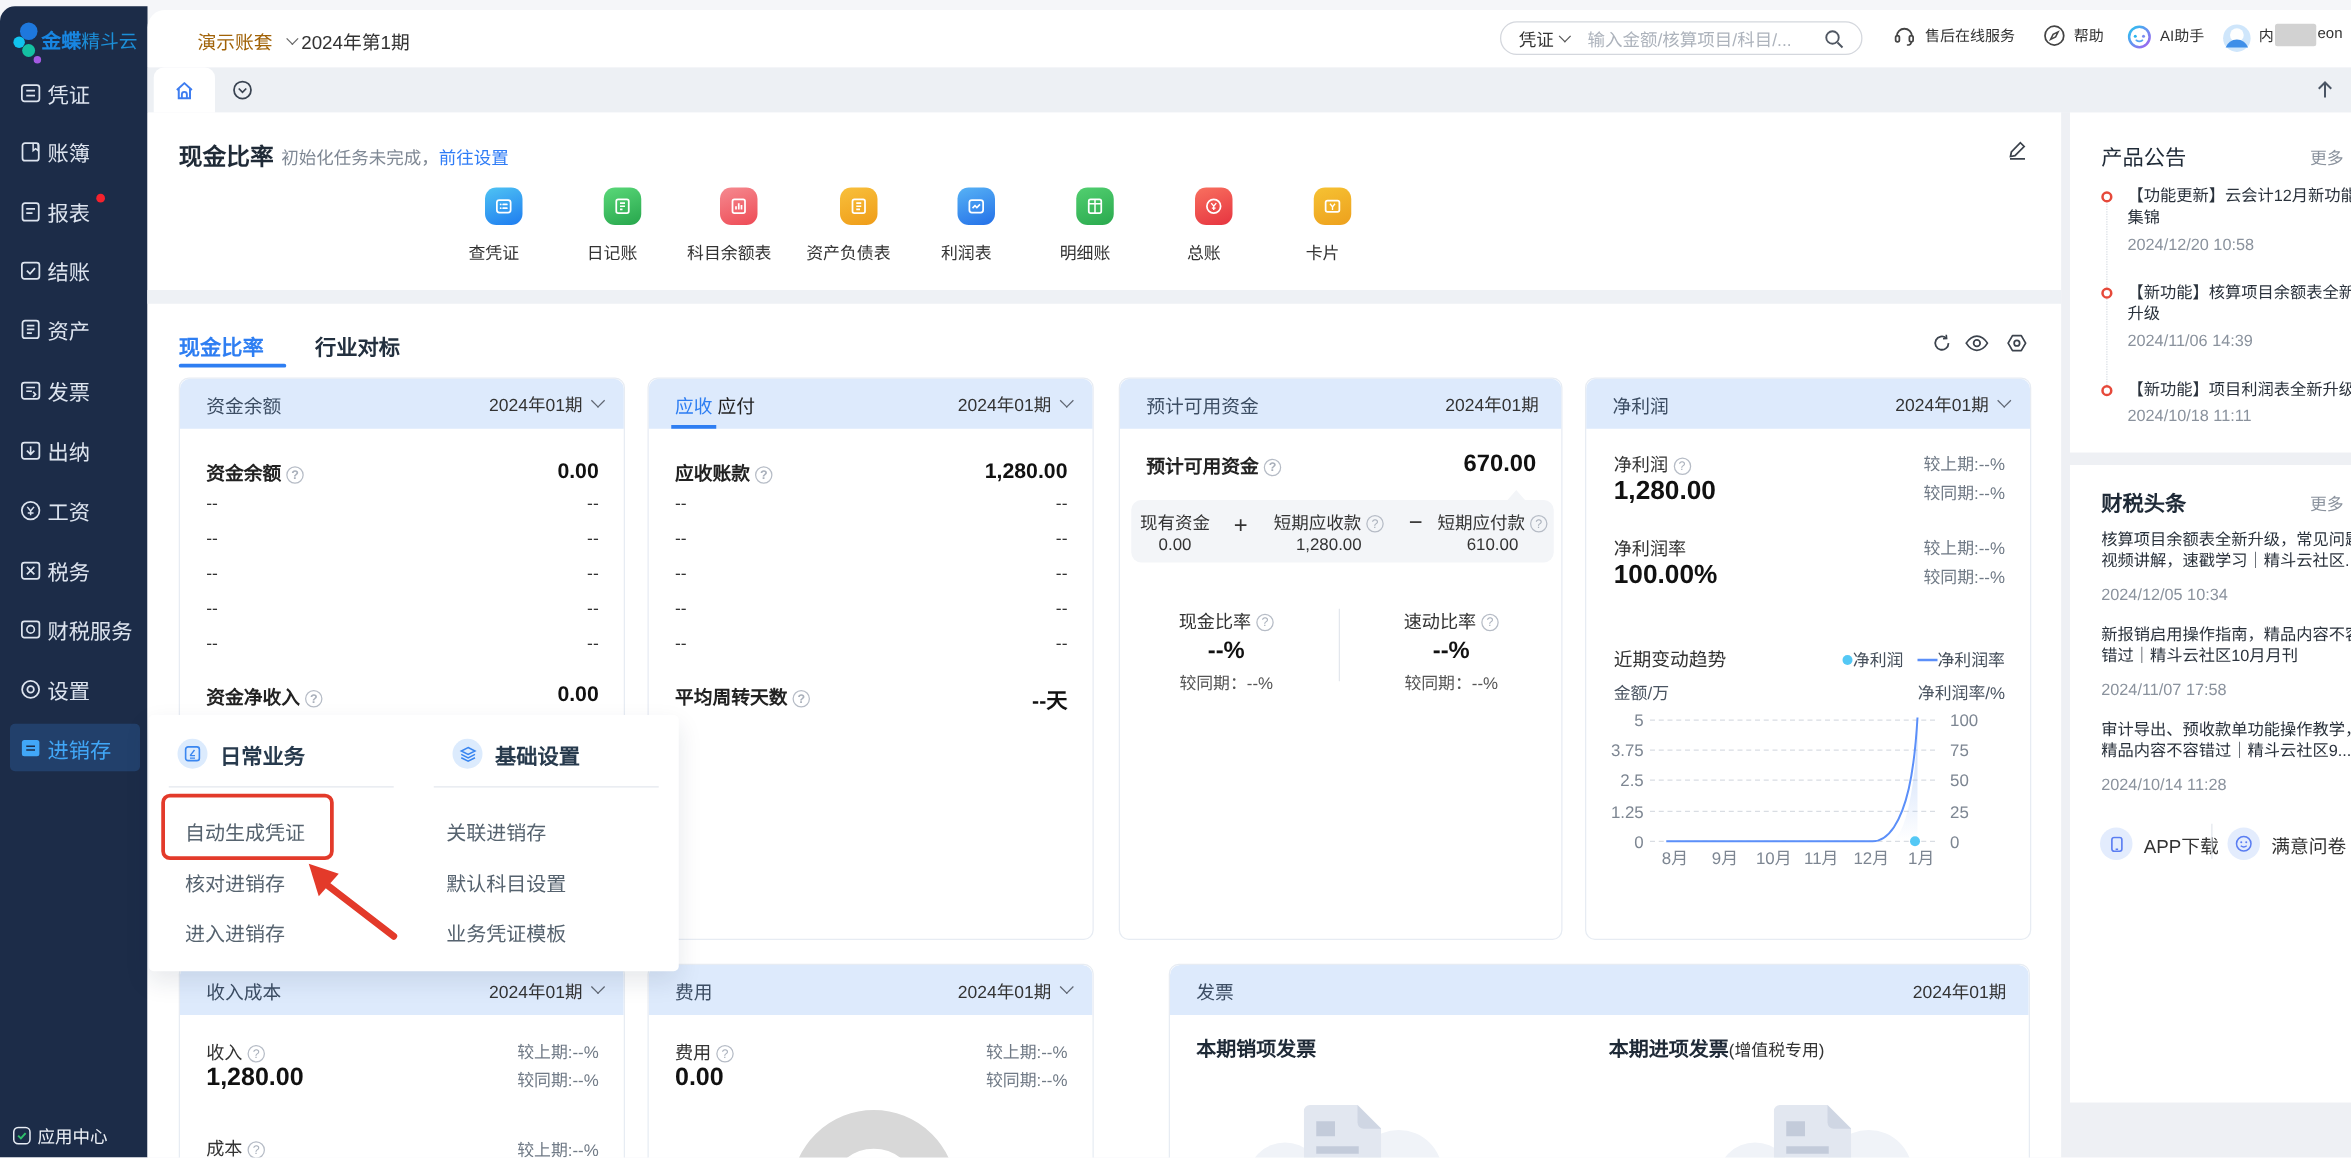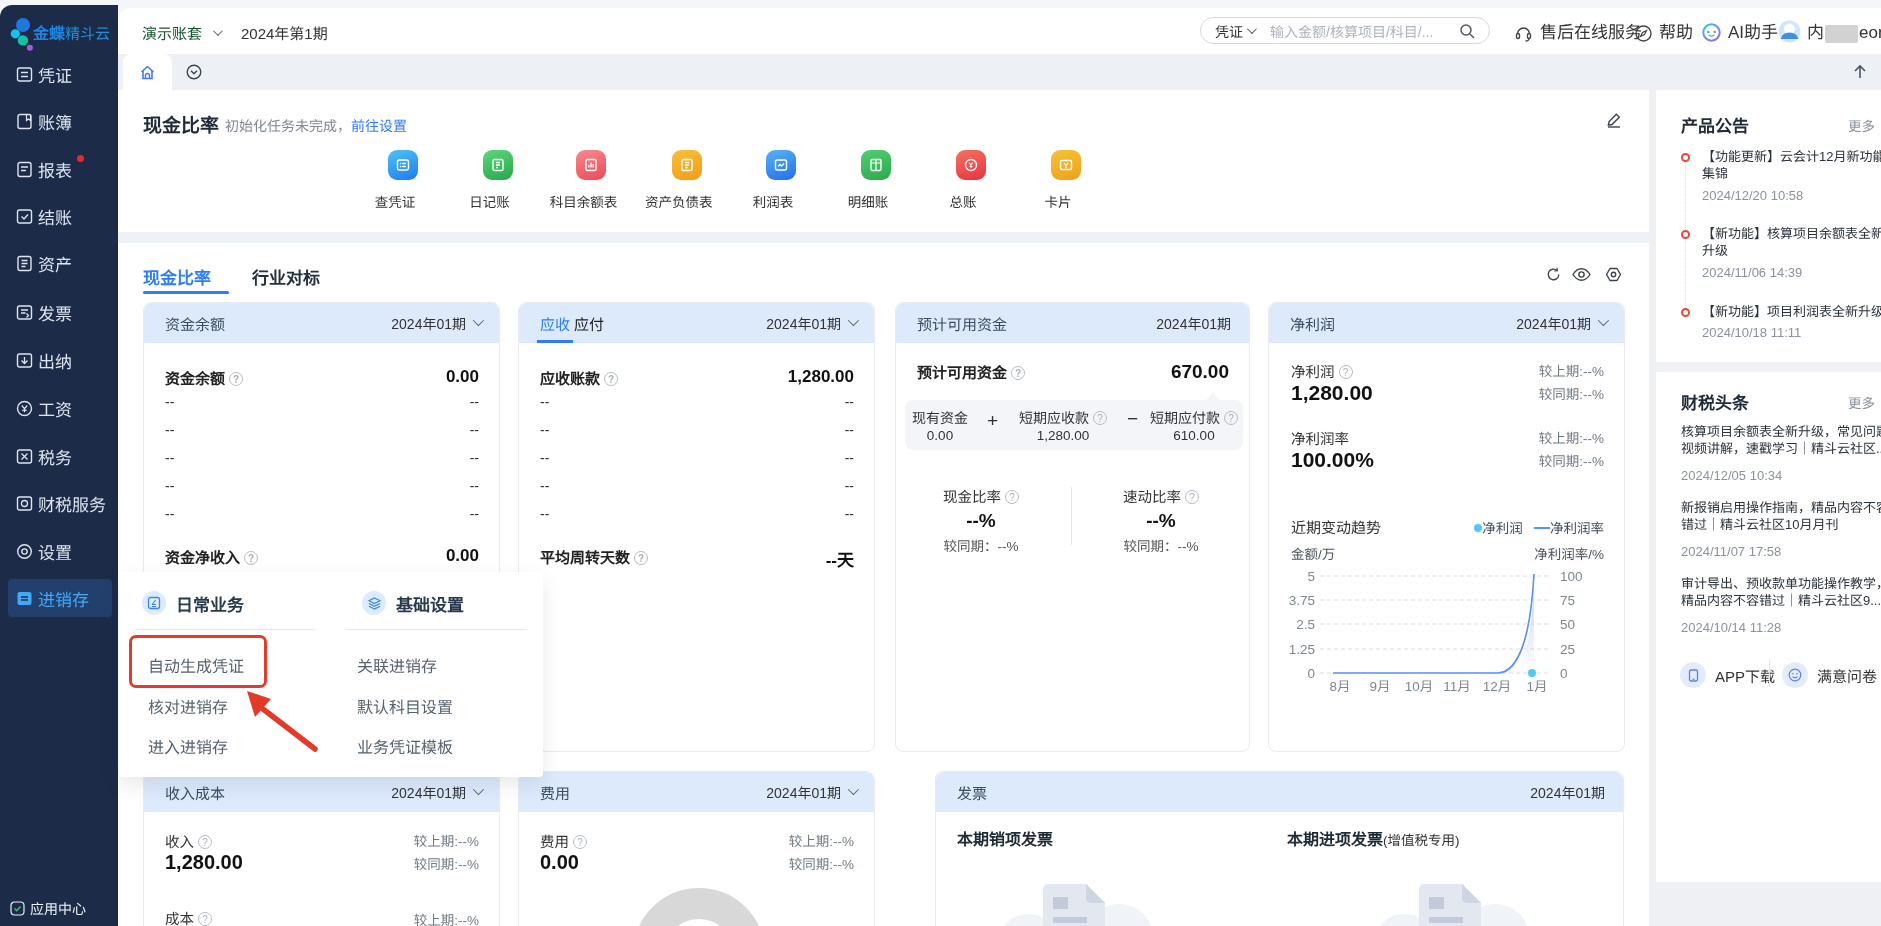--- a/index.html
+++ b/index.html
@@ -10,26 +10,26 @@
 
 #sidebar{position:absolute;left:0;top:5px;width:118px;height:921px;background:#1c2c48;border-top-left-radius:12px}
 #logo{position:absolute;left:8px;top:0;width:110px;height:50px}
 .navitem{position:absolute;left:8px;width:104px;height:38px;display:flex;align-items:center;color:#dde4ef;font-size:17px}
 .navitem .nico{width:17px;height:17px;margin-left:8px;margin-right:5px;flex:0 0 17px}
 .navitem.active{background:#22406b;border-radius:4px;color:#41a7f7}
 .reddot{position:absolute;width:7px;height:7px;border-radius:50%;background:#f5222d}
 #appcenter{position:absolute;left:10px;top:893px;width:108px;height:20px;display:flex;align-items:center;color:#eef2f8;font-size:14px}
 
 #topbar{position:absolute;left:118px;top:8px;width:1763px;height:46px;background:#fff;border-top-left-radius:14px}
-#topbar .acct{position:absolute;left:24px;top:14px;font-size:15px;color:#14532d}
+#topbar .acct{position:absolute;left:40px;top:14px;font-size:15px;color:#a16207}
 #topbar .period{position:absolute;left:123px;top:14px;font-size:15px;color:#333}
 #searchbox{position:absolute;left:1082px;top:9px;width:290px;height:27px;border:1px solid #d4d7dd;border-radius:14px;background:#fff;display:flex;align-items:center}
 #searchbox .sel{font-size:14px;color:#333;margin-left:14px}
 #searchbox .ph{font-size:14px;color:#adb3bc;margin-left:16px}
-.topact{position:absolute;top:11px;height:24px;display:flex;align-items:flex-end;font-size:17px;color:#333;white-space:nowrap}
+.topact{position:absolute;top:11px;height:24px;display:flex;align-items:flex-start;font-size:12px;color:#333;white-space:nowrap}
 
 #tabstrip{position:absolute;left:118px;top:54px;width:1763px;height:36px;background:#edf0f4}
 #hometab{position:absolute;left:5px;top:0;width:49px;height:36px;background:#fff;border-radius:8px 8px 0 0;display:flex;align-items:center;justify-content:center}
 
 #main{position:absolute;left:118px;top:90px;width:1531px;height:836px;background:#fff}
 #divider1{position:absolute;left:0;top:142px;width:1531px;height:11px;background:#eef1f5}
 .cardsrow .card{position:absolute;background:#fff;border:1px solid #e7ecf3;border-radius:8px}
 .chead{position:absolute;left:0;top:0;width:100%;height:40px;background:#ddeafc;border-radius:8px 8px 0 0;display:flex;align-items:center;font-size:15px;color:#3c4d63}
 .chead .ctitle{margin-left:21px}
 .chead .cperiod{position:absolute;right:18px;font-size:14px;color:#333}
@@ -500,21 +500,21 @@
           <rect x="10" y="13" width="15" height="12" fill="#c3cbda"></rect>
           <rect x="10" y="33" width="34" height="6" fill="#c3cbda"></rect>
           <rect x="10" y="46" width="21" height="6" fill="#c3cbda"></rect>
         </svg>
   </div>
   </div>
 </div>
 
 <div class="abs" style="left:1649px;top:90px;width:232px;height:836px;background:#eef0f4"></div>
 <div class="rsec" style="top:90px;height:272px">
-  <div class="abs" style="left:25px;top:22px;font-size:17px;font-weight:bold;color:#1f2a37">产品公告</div>
+  <div class="abs" style="left:25px;top:22px;font-size:17px;font-weight:normal;color:#1f2a37">产品公告</div>
   <div class="abs" style="right:6px;top:25px;font-size:13.5px;color:#8a929d">更多</div>
   <div class="abs" style="left:29px;top:66px;width:0;height:160px;border-left:1px dotted #d8dde4"></div>
   <div class="ann" style="top:59px">
       <span class="adot"></span>
       <div class="atit">【功能更新】云会计12月新功能<br>集锦</div>
       <div class="adate">2024/12/20 10:58</div>
     </div>
   <div class="ann" style="top:136px">
       <span class="adot"></span>
       <div class="atit">【新功能】核算项目余额表全新<br>升级</div>

